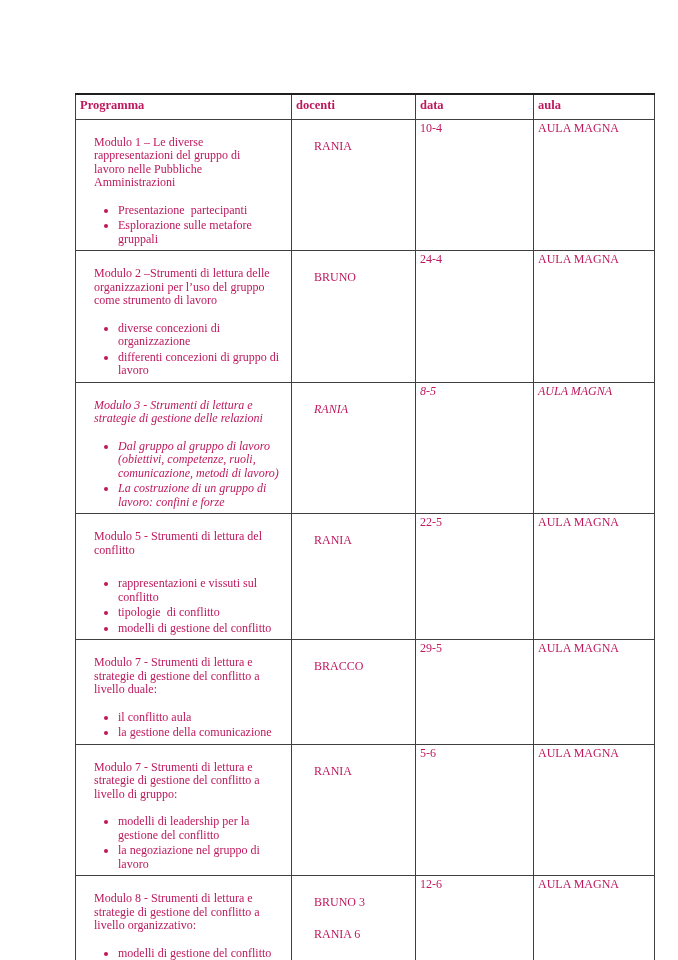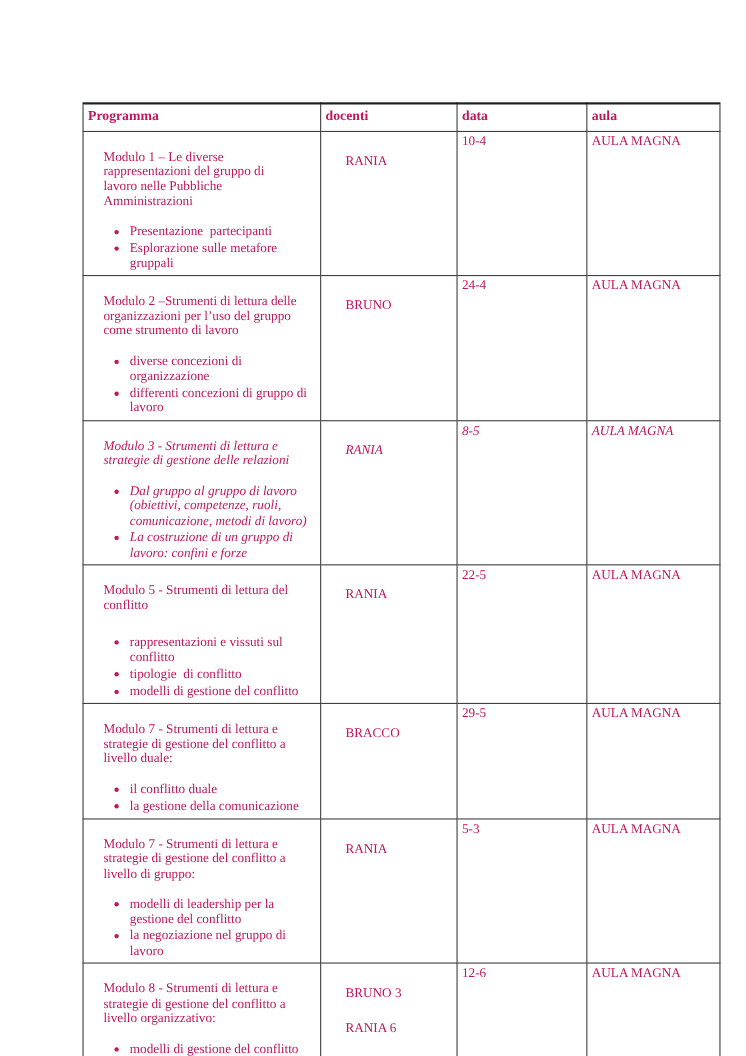--- a/index.html
+++ b/index.html
@@ -148,21 +148,21 @@
         <div class="doc-line">RANIA</div>
       </td>
       <td class="push-sm">22-5</td>
       <td>AULA MAGNA</td>
     </tr>
 
     <tr class="h6">
       <td>
         <div class="title">Modulo 7 - Strumenti di lettura e strategie di gestione del conflitto a livello duale:</div>
         <ul class="bullets">
-          <li>il conflitto duale</li>
+          <li>il conflitto aula</li>
           <li>la gestione della comunicazione</li>
         </ul>
       </td>
       <td>
         <div class="doc-line">BRACCO</div>
       </td>
       <td>29-5</td>
       <td>AULA MAGNA</td>
     </tr>
 
@@ -170,21 +170,21 @@
       <td>
         <div class="title">Modulo 7 - Strumenti di lettura e strategie di gestione del conflitto a livello di gruppo:</div>
         <ul class="bullets">
           <li>modelli di leadership per la gestione del conflitto</li>
           <li>la negoziazione nel gruppo di lavoro</li>
         </ul>
       </td>
       <td>
         <div class="doc-line">RANIA</div>
       </td>
-      <td class="push">5-3</td>
+      <td class="push">5-6</td>
       <td>AULA MAGNA</td>
     </tr>
 
     <tr class="h8">
       <td>
         <div class="title">Modulo 8 - Strumenti di lettura e strategie di gestione del conflitto a livello organizzativo:</div>
         <ul class="bullets">
           <li>modelli di gestione del conflitto nelle differenti concezioni organizzative</li>
           <li>il conflitto e la gestione dei cambiamenti organizzativi</li>
         </ul>

